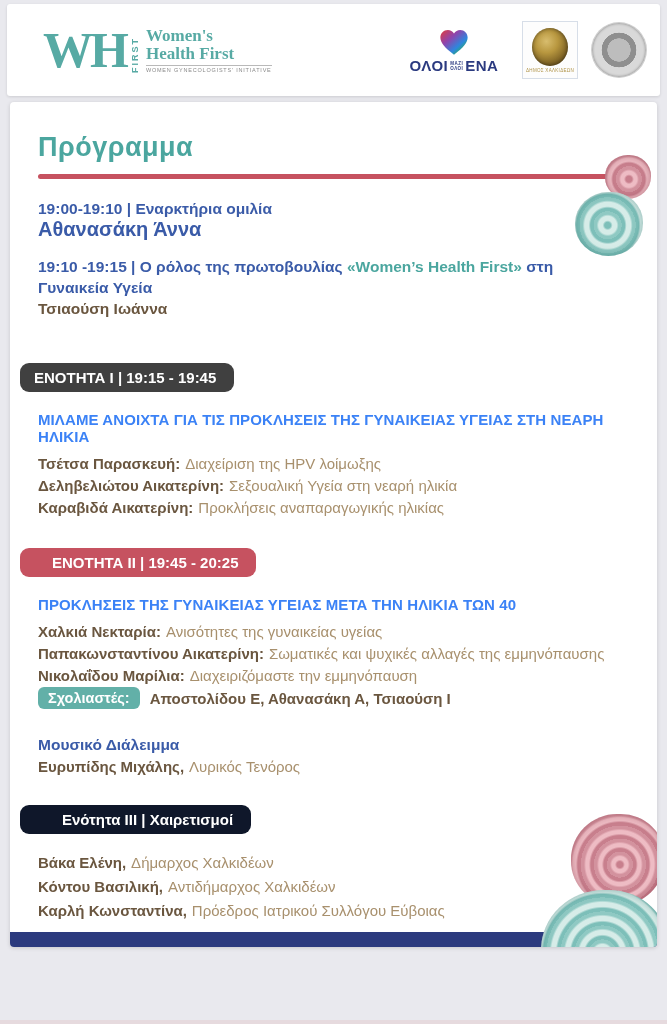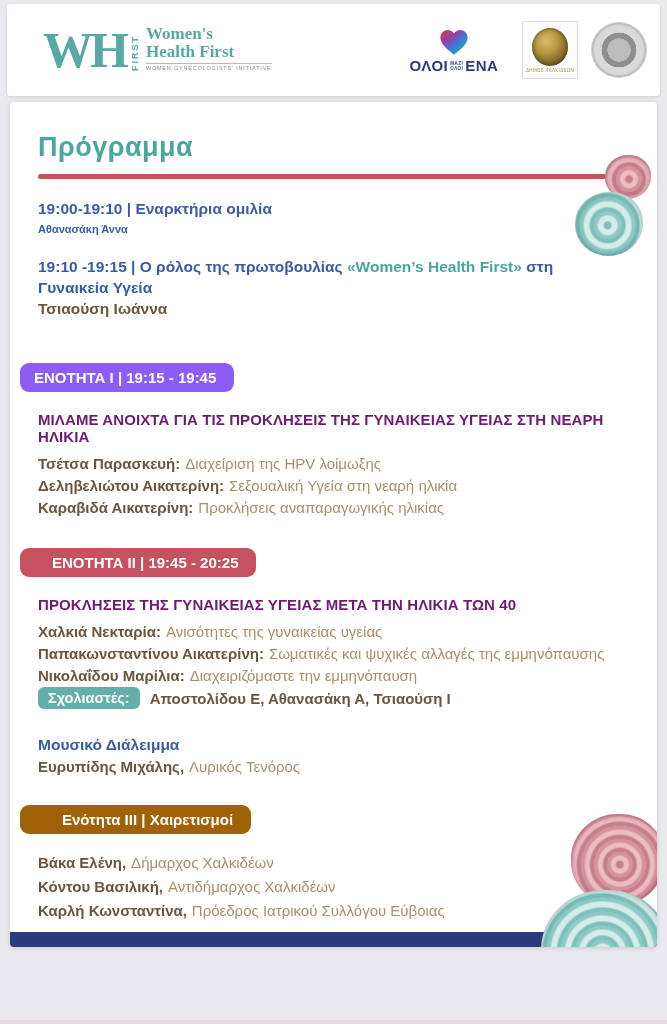--- a/index.html
+++ b/index.html
@@ -14,21 +14,21 @@
     margin:4px 7px 0 7px;
     height:92px;
     background:#ffffff;
     border-radius:3px;
     box-shadow:0 1px 3px rgba(0,0,0,0.12);
     display:flex;
     align-items:center;
     justify-content:space-between;
     padding:0 14px 0 36px;
   }
-  .whf-logo { display:flex; align-items:flex-start; gap:4px; }
+  .whf-logo { display:flex; align-items:center; gap:4px; }
   .whf-wh {
     font-family:"Liberation Serif", serif;
     font-size:50px; line-height:50px;
     font-weight:bold;
     color:#57aaa4;
     letter-spacing:-3px;
   }
   .whf-first {
     writing-mode:vertical-rl;
     transform:rotate(180deg);
@@ -88,38 +88,38 @@
   .page-title {
     font-size:27px; font-weight:bold; color:#4ba69f; letter-spacing:0.5px;
   }
   .divider {
     height:5px; border-radius:3px;
     margin:11px 12px 0 0;
     position:relative; z-index:1;
   }
   .opening { margin-top:19px; }
   .time-line { font-size:15.5px; font-weight:bold; color:#3a5ba8; line-height:21px; }
-  .speaker-blue { font-size:11px; font-weight:bold; color:#3a5ba8; line-height:21px; }
+  .speaker-blue { font-size:20px; font-weight:bold; color:#3a5ba8; line-height:21px; }
   .item2 { margin-top:16px; }
   .hl-teal { color:#4ba69f; }
   .speaker-brown { font-size:15.5px; font-weight:bold; color:#6a563f; line-height:21px; }
   .badge {
     display:inline-block;
     color:#ffffff; font-size:15px; font-weight:bold;
     padding:6px 18px 6px 14px;
     border-radius:9px;
     margin-left:-18px;
     position:relative; z-index:1;
   }
   .sec1-badge { margin-top:47px; }
   .sec2-badge { margin-top:29px;padding-left:32px; }
   .sec3-badge { margin-top:27px; }
   .sec-heading {
     margin-top:19px;
-    font-size:15px; font-weight:bold; color:#701a75;
+    font-size:15px; font-weight:bold; color:#3b82f6;
     letter-spacing:0.1px;
   }
   .speakers { margin-top:8px; }
   .sp-line { font-size:15px; line-height:22px; }
   .sp-name { font-weight:bold; color:#6a563f; margin-right:5px; }
   .sp-topic { color:#a8906d; }
   .commentators { display:flex; align-items:center; }
   .mini-badge {
     background:#62b0a8; color:#ffffff;
     font-size:14.5px; font-weight:bold;
@@ -211,21 +211,21 @@
   </div>
 
   <div class="item2">
     <div class="time-line">
       <span>19:10 -19:15 | Ο ρόλος της πρωτοβουλίας </span><span class="hl-teal">«Women’s Health First»</span><span> στη Γυναικεία Υγεία</span>
     </div>
     <div class="speaker-brown">Τσιαούση Ιωάννα</div>
   </div>
 
   <div>
-    <span class="badge sec1-badge" id="badge1" style="background: #8b5cf6; margin-top: 44px;">ΕΝΟΤΗΤΑ Ι | 19:15 - 19:45</span>
+    <span class="badge sec1-badge" id="badge1" style="background: #404040; margin-top: 44px;">ΕΝΟΤΗΤΑ Ι | 19:15 - 19:45</span>
   </div>
   <div class="sec-heading">ΜΙΛΑΜΕ ΑΝΟΙΧΤΑ ΓΙΑ ΤΙΣ ΠΡΟΚΛΗΣΕΙΣ ΤΗΣ ΓΥΝΑΙΚΕΙΑΣ ΥΓΕΙΑΣ ΣΤΗ ΝΕΑΡΗ ΗΛΙΚΙΑ</div>
   <div class="speakers">
     <div class="sp-line">
       <span class="sp-name">Τσέτσα Παρασκευή:</span><span class="sp-topic">Διαχείριση της  HPV λοίμωξης</span>
     </div>
     <div class="sp-line">
       <span class="sp-name">Δεληβελιώτου Αικατερίνη:</span><span class="sp-topic">Σεξουαλική Υγεία στη νεαρή ηλικία</span>
     </div>
     <div class="sp-line">
@@ -255,21 +255,21 @@
   </div>
 
   <div class="music">
     <div class="music-title">Μουσικό Διάλειμμα</div>
     <div class="sp-line">
       <span class="sp-name">Ευρυπίδης Μιχάλης,</span><span class="sp-topic">Λυρικός Τενόρος</span>
     </div>
   </div>
 
   <div>
-    <span class="badge sec3-badge" id="badge3" style="background: #a16207; padding-left: 42px;">Ενότητα ΙΙΙ | Χαιρετισμοί</span>
+    <span class="badge sec3-badge" id="badge3" style="background: #0f172a; padding-left: 42px;">Ενότητα ΙΙΙ | Χαιρετισμοί</span>
   </div>
   <div class="guests">
     <div class="guest-line">
       <span class="sp-name">Βάκα Ελένη,</span><span class="sp-topic">Δήμαρχος Χαλκιδέων</span>
     </div>
     <div class="guest-line">
       <span class="sp-name">Κόντου Βασιλική,</span><span class="sp-topic">Αντιδήμαρχος Χαλκιδέων</span>
     </div>
     <div class="guest-line">
       <span class="sp-name">Καρλή Κωνσταντίνα,</span><span class="sp-topic">Πρόεδρος Ιατρικού Συλλόγου Εύβοιας</span>

